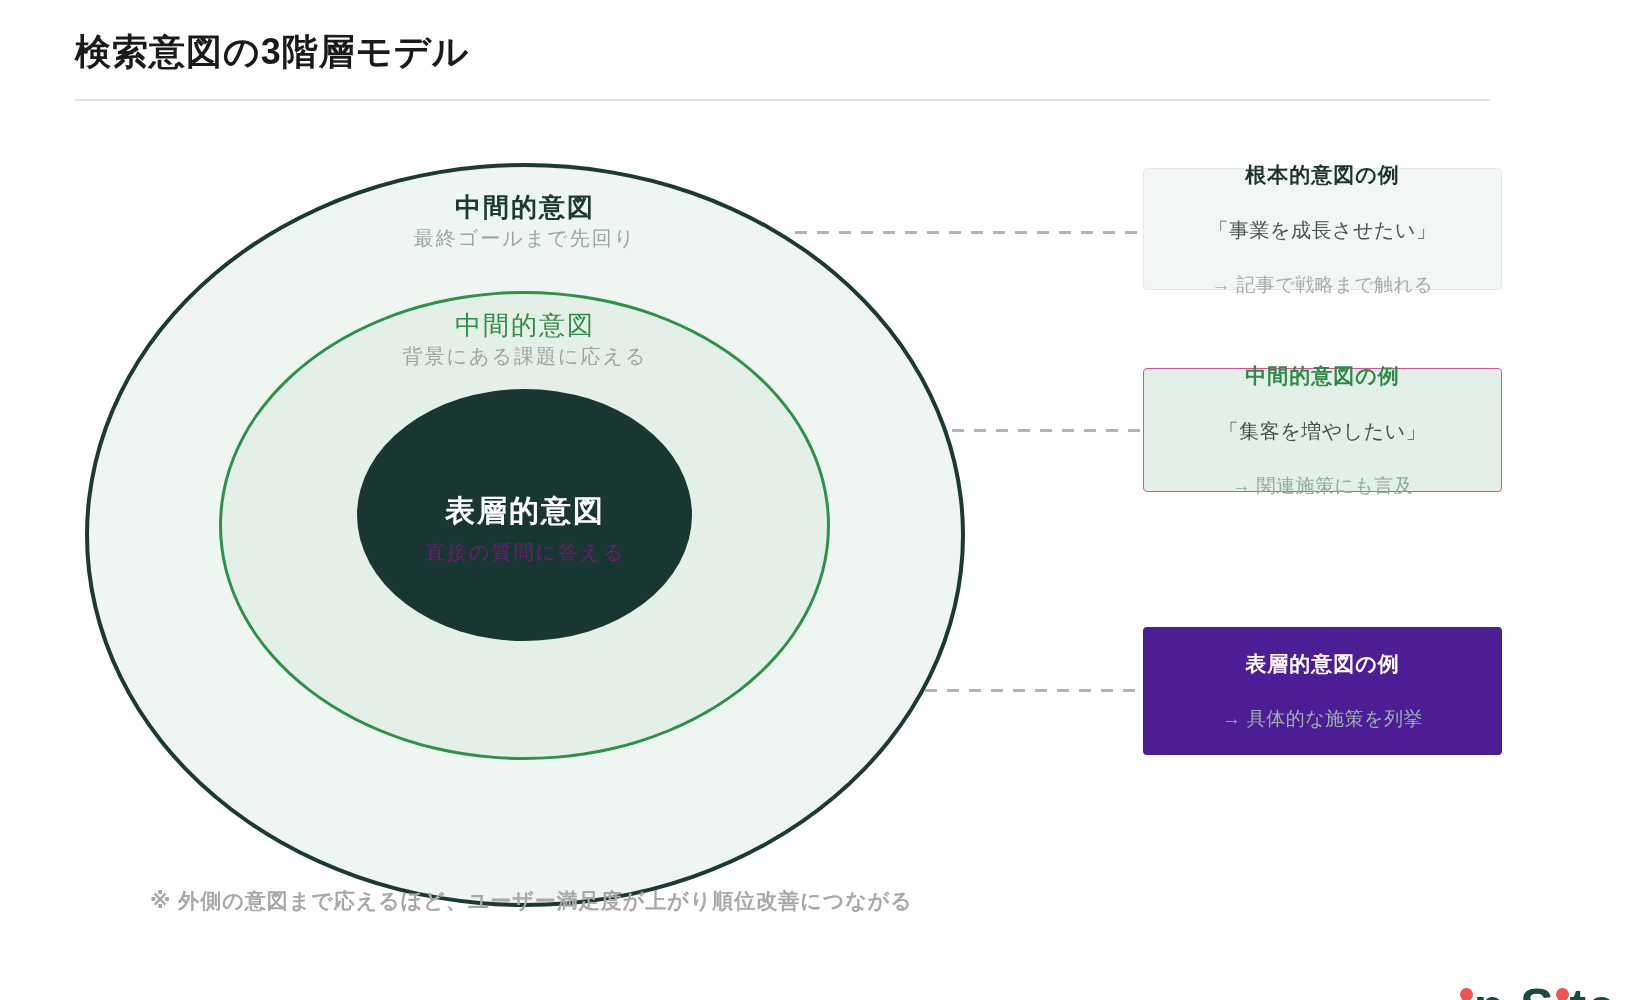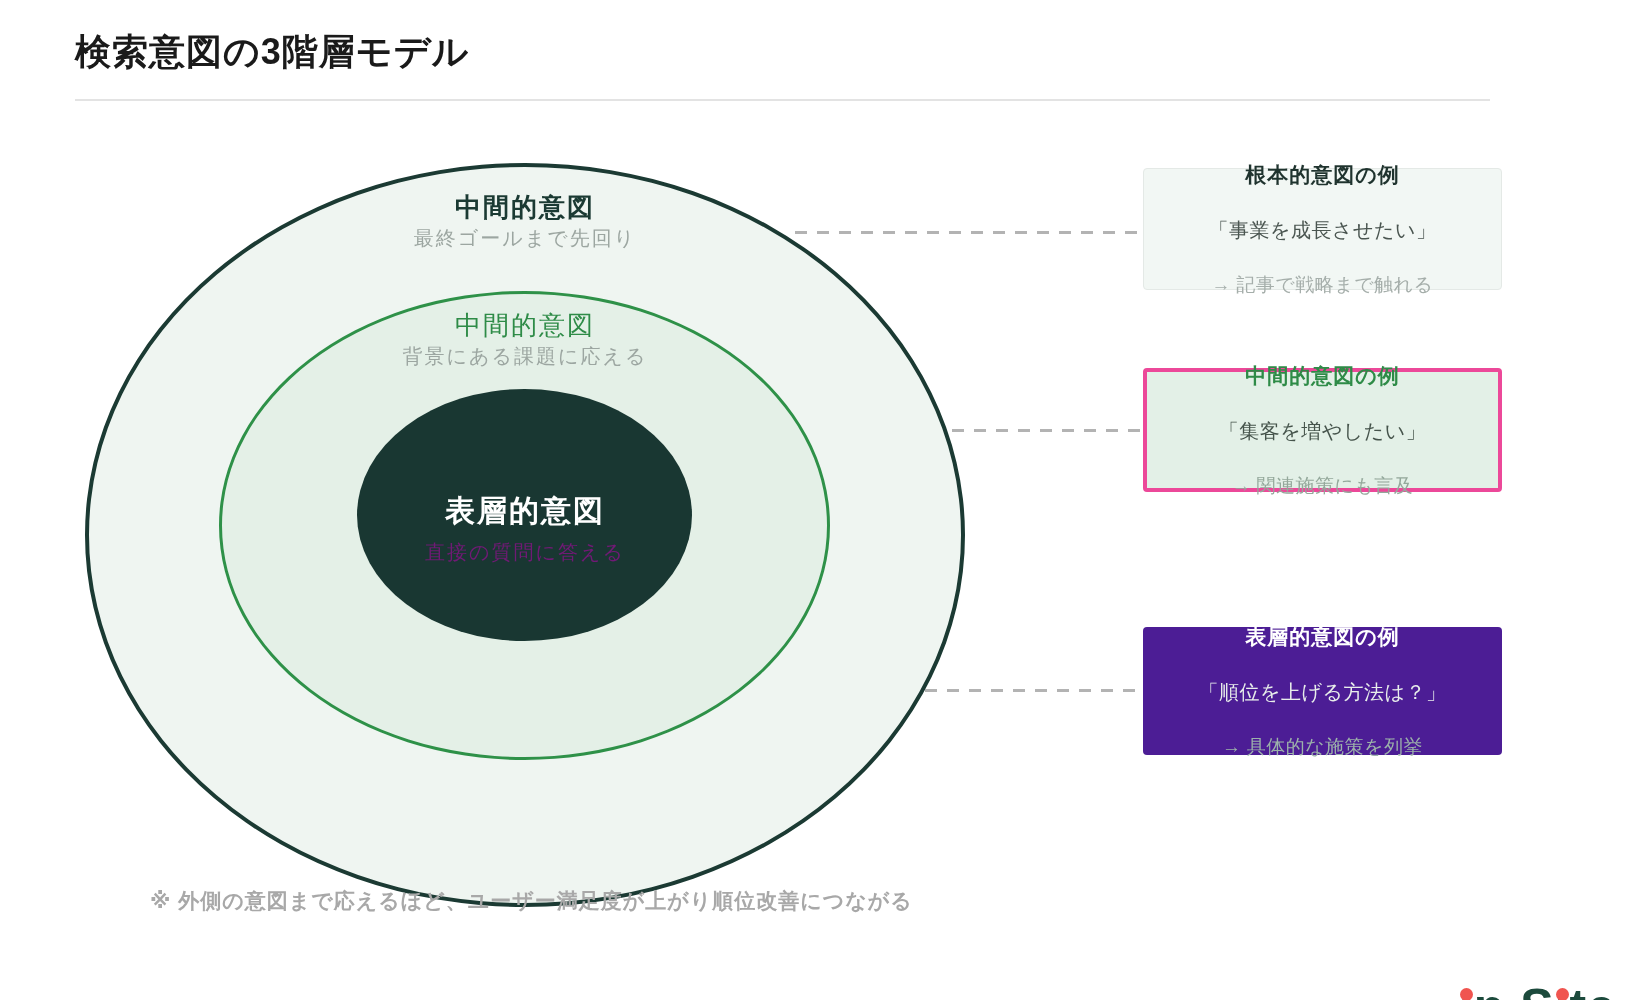--- a/index.html
+++ b/index.html
@@ -51,21 +51,21 @@
   .dash-2{left:952px;top:429px;width:191px;}
   .dash-3{left:925px;top:689px;width:218px;}
 
   
   .card{
     left:1143px;width:359px;border-radius:4px;
     display:flex;flex-direction:column;justify-content:center;align-items:center;
     text-align:center;gap:28px;box-sizing:border-box;font-family:Liberation Serif, serif;
   }
   .card-1{top:168px;height:122px;background:#f2f7f4;border:1px solid #e4e9e6;}
-  .card-2{top:368px;height:124px;background:#e3f0e7;border:4px solid #ec4899;}
+  .card-2{top:368px;height:124px;background:#e3f0e7;border:1px solid #ec4899;}
   .card-3{top:627px;height:128px;background:#4c1d95;}
   .card-title{font-size:21px;font-weight:bold;letter-spacing:1px;}
   .card-quote{font-size:20px;letter-spacing:0.5px;}
   .card-action{font-size:19px;letter-spacing:0.5px;}
   .card-1 .card-title{color:#1f332e;}
   .card-1 .card-quote{color:#4a5550;}
   .card-1 .card-action{color:#a5aeaa;}
   .card-2 .card-title{color:#2e8b47;}
   .card-2 .card-quote{color:#45534b;}
   .card-2 .card-action{color:#94a89b;text-align:right;}
@@ -115,21 +115,20 @@
   <div class="card-quote">「事業を成長させたい」</div>
   <div class="card-action">→ 記事で戦略まで触れる</div>
 </div>
 <div class="abs card card-2">
   <div class="card-title">中間的意図の例</div>
   <div class="card-quote">「集客を増やしたい」</div>
   <div class="card-action">→ 関連施策にも言及</div>
 </div>
 <div class="abs card card-3">
   <div class="card-title">表層的意図の例</div>
-  <div class="card-quote">「順位を上げる方法は？」</div>
   <div class="card-action">→ 具体的な施策を列挙</div>
 </div>
 
 <div class="abs footnote">※ 外側の意図まで応えるほど、ユーザー満足度が上がり順位改善につながる</div>
 
 <div class="abs logo">
   <span class="logo-i"><span>ı</span><span class="logo-dot"></span></span><span>n S</span><span class="logo-i"><span>ı</span><span class="logo-dot"></span></span><span>te</span>
 </div>
 
 </body></html>

